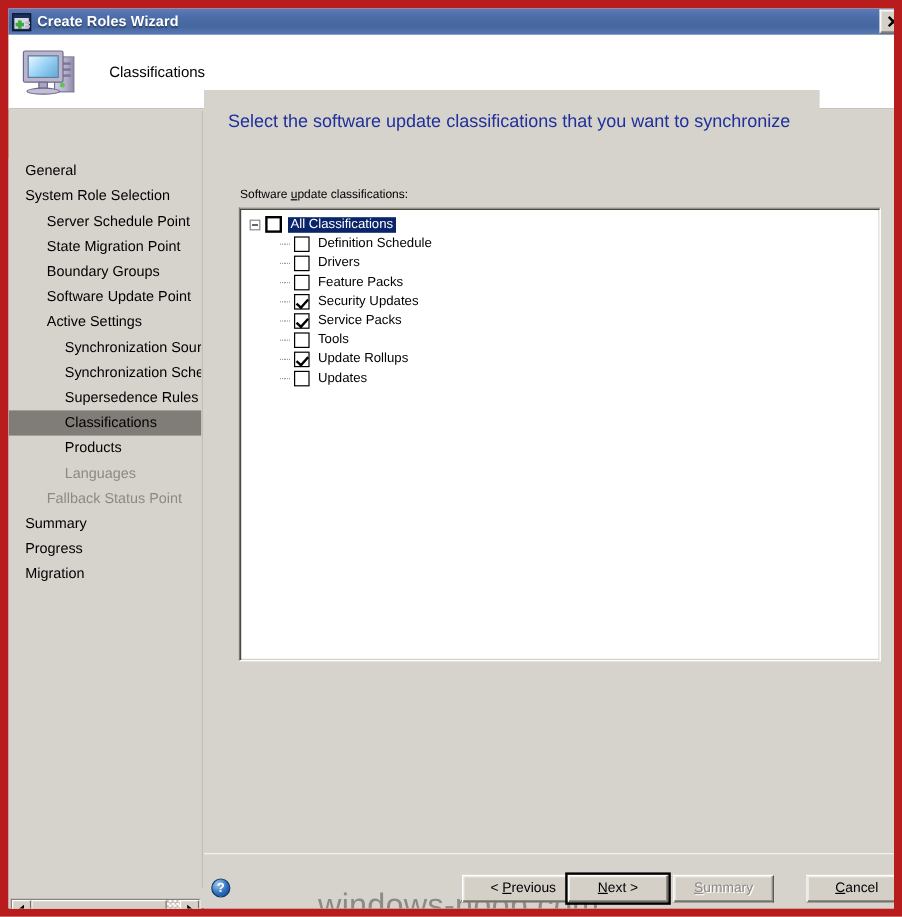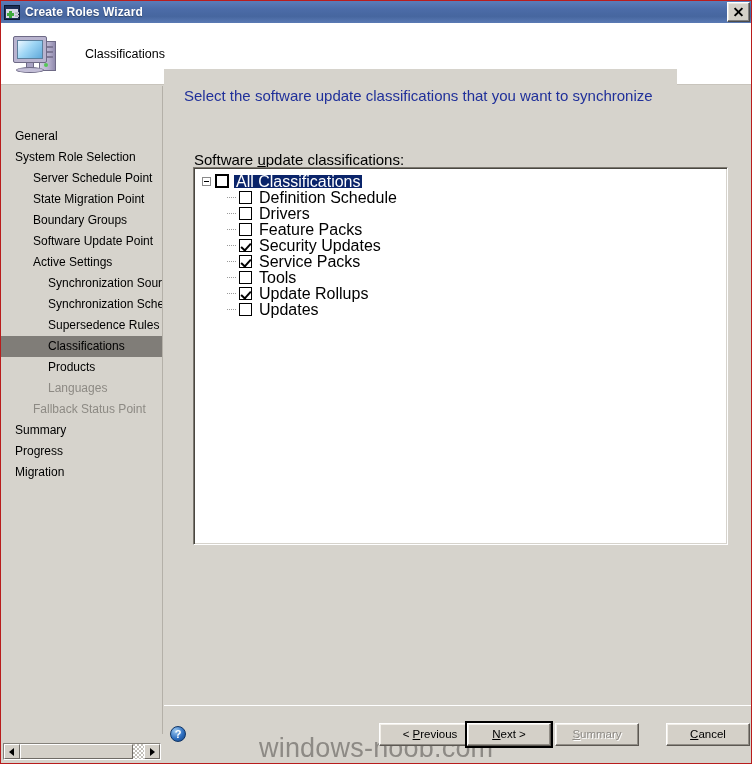--- a/index.html
+++ b/index.html
@@ -11,21 +11,21 @@
     font-family: "Liberation Sans", sans-serif;
     -webkit-font-smoothing: none;
   }
   #app {
     position: relative;
     width: 752px;
     height: 764px;
     background: #d6d3cc;
     overflow: hidden;
     box-sizing: border-box;
-    border: 1px solid #b91c1c;
+    border: 7px solid #b91c1c;
   }
 
   
   .titlebar {
     position: absolute;
     left: 0; top: 0;
     width: 752px;
     height: 22px;
     background: linear-gradient(to bottom, #5b7cb8 0%, #4c6ca8 35%, #46669f 70%, #5a7ab4 100%);
     display: flex;
@@ -271,21 +271,21 @@
   .content-heading {
     position: absolute;
     left: 20px; top: 18px;
     font-size: 15px;
     color: #20309a;
     white-space: nowrap;
   }
   .list-label {
     position: absolute;
     left: 30px; top: 82px;
-    font-size: 15px;
+    font-size: 10px;
     color: #000000;
   }
   .list-label u { text-decoration: underline; }
 
   .treebox {
     position: absolute;
     left: 29px; top: 98px;
     width: 535px;
     height: 378px;
     background: #ffffff;
@@ -345,21 +345,21 @@
   .cbox.checked:after {
     content: "";
     position: absolute;
     left: 3px; top: 1px;
     width: 4px; height: 8px;
     border: solid #000000;
     border-width: 0 2px 2px 0;
     transform: rotate(42deg);
   }
   .tree-label {
-    font-size: 16px;
+    font-size: 11px;
     color: #000000;
     line-height: 13px;
     padding: 0 2px;
     text-align: center;
   }
   .tree-row.selected .tree-label {
     background: #0a246a;
     color: #ffffff;
   }
 

